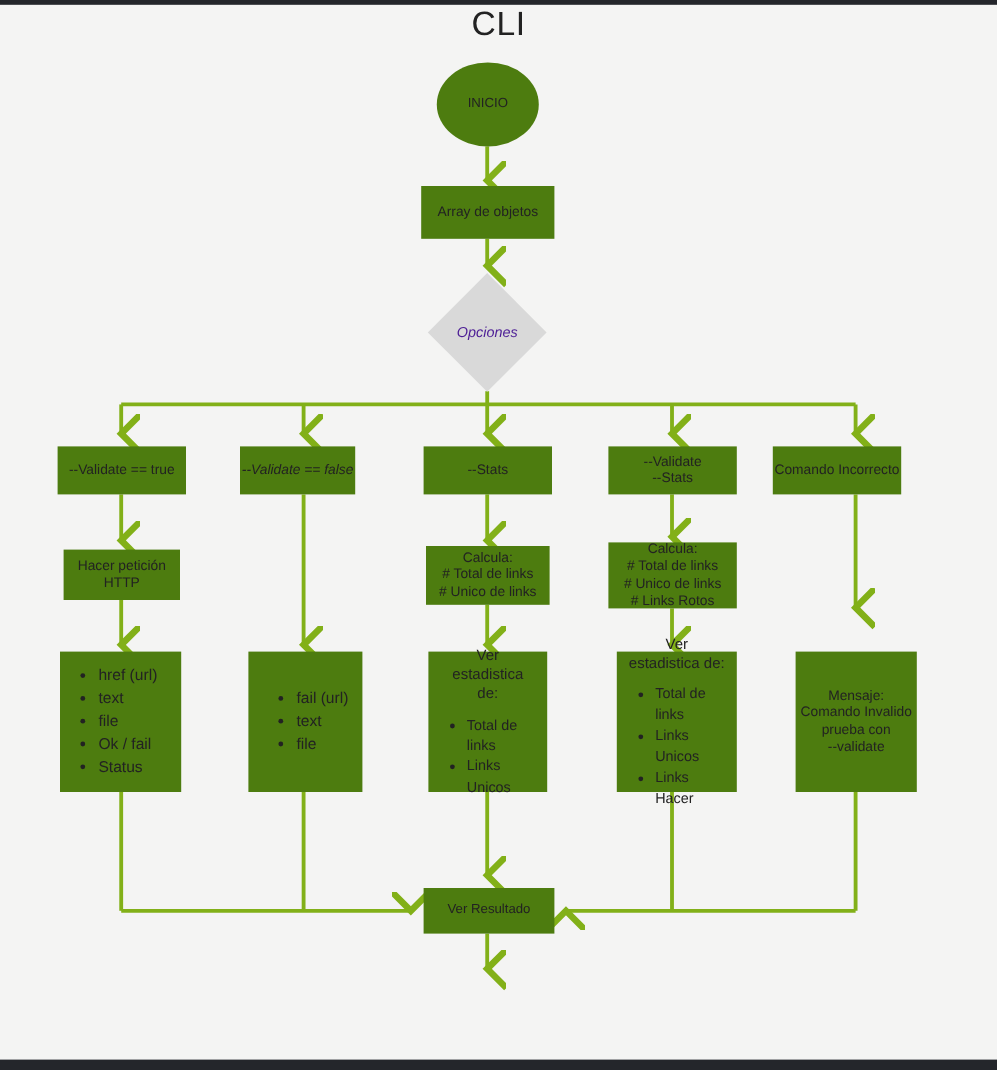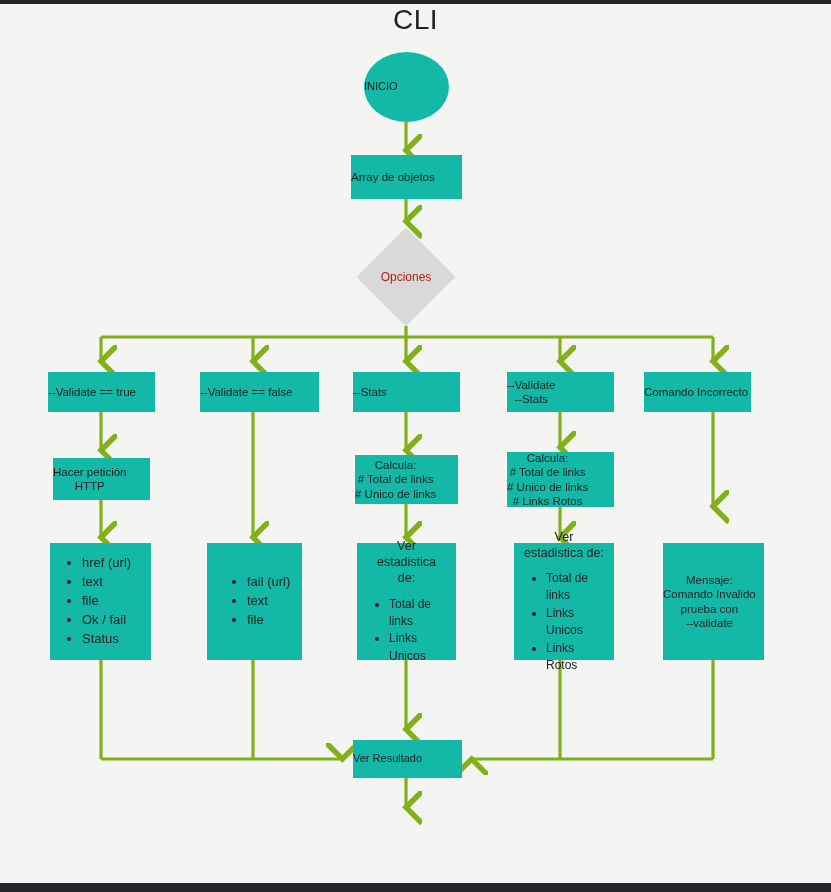--- a/index.html
+++ b/index.html
@@ -38,25 +38,25 @@
     left: 0;
     top: 4px;
     width: 831px;
     text-align: center;
     font-size: 28px;
     color: #222222;
     letter-spacing: 0.5px;
   }
   .node {
     position: absolute;
-    background: #14b8a6;
+    background: #4d7c0f;
     color: #222222;
     display: flex;
     align-items: center;
-    justify-content: flex-start;
+    justify-content: center;
     text-align: center;
     box-sizing: border-box;
     line-height: 1.25;
   }
   .node.terminal {
     border-radius: 50%;
   }
   .node.process { font-size: 11.5px; }
   .node.small   { font-size: 11px; }
   .node.listbox {
@@ -98,21 +98,22 @@
     transform: rotate(45deg);
   }
   .diamond-label {
     position: absolute;
     left: 0; top: 0;
     width: 100%; height: 100%;
     display: flex;
     align-items: center;
     justify-content: center;
     font-size: 12px;
-    color: #b91c1c;
+    color: #4c1d95;
+    font-style: italic;
   }
   .nowrap { white-space: pre-line; }
 </style>
 </head>
 <body>
 
 <div id="page">
 
   <div class="band-top"></div>
 
@@ -173,21 +174,21 @@
   </div>
 
   <div class="diamond-wrap" style="left:371px; top:242px; width:70px; height:70px;">
     <div class="diamond-shape"></div>
     <div class="diamond-label" style="left:-15px; top:-15px; width:100px; height:100px;">Opciones</div>
   </div>
 
   <div class="node process" style="left:48px; top:372px; width:107px; height:40px;">
     <span>--Validate == true</span>
   </div>
-  <div class="node process" style="left:200px; top:372px; width:119px; height:40px;">
+  <div class="node process" style="left:200px; top:372px; width:96px; height:40px;font-style:italic;">
     <span>--Validate == false</span>
   </div>
   <div class="node process" style="left:353px; top:372px; width:107px; height:40px;">
     <span>--Stats</span>
   </div>
   <div class="node process" style="left:507px; top:372px; width:107px; height:40px;">
     <span class="nowrap">--Validate
 --Stats</span>
   </div>
   <div class="node process" style="left:644px; top:372px; width:107px; height:40px;">
@@ -243,21 +244,21 @@
     </div>
   </div>
 
   <div class="node listbox" style="left:514px; top:543px; width:100px; height:117px;">
     <div class="listbox-inner center-head">
       <div class="list-head nowrap">Ver
 estadistica de:</div>
       <ul class="bullets" style="font-size:12px;">
         <li>Total de links</li>
         <li>Links Unicos</li>
-        <li>Links Rotos</li>
+        <li>Links Hacer</li>
       </ul>
     </div>
   </div>
 
   <div class="node process" style="left:663px; top:543px; width:101px; height:117px;">
     <span class="nowrap">Mensaje:
 Comando Invalido
 prueba con
 --validate</span>
   </div>

